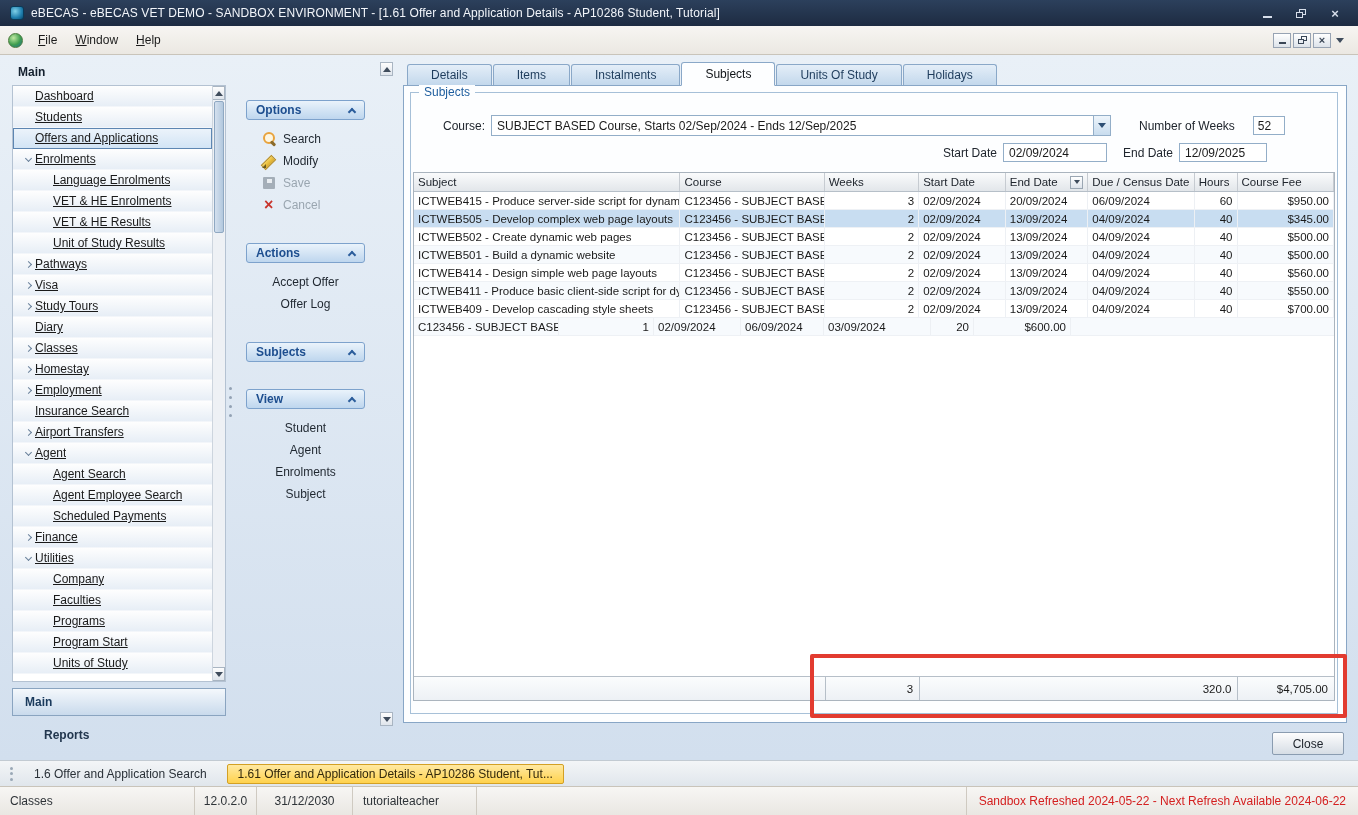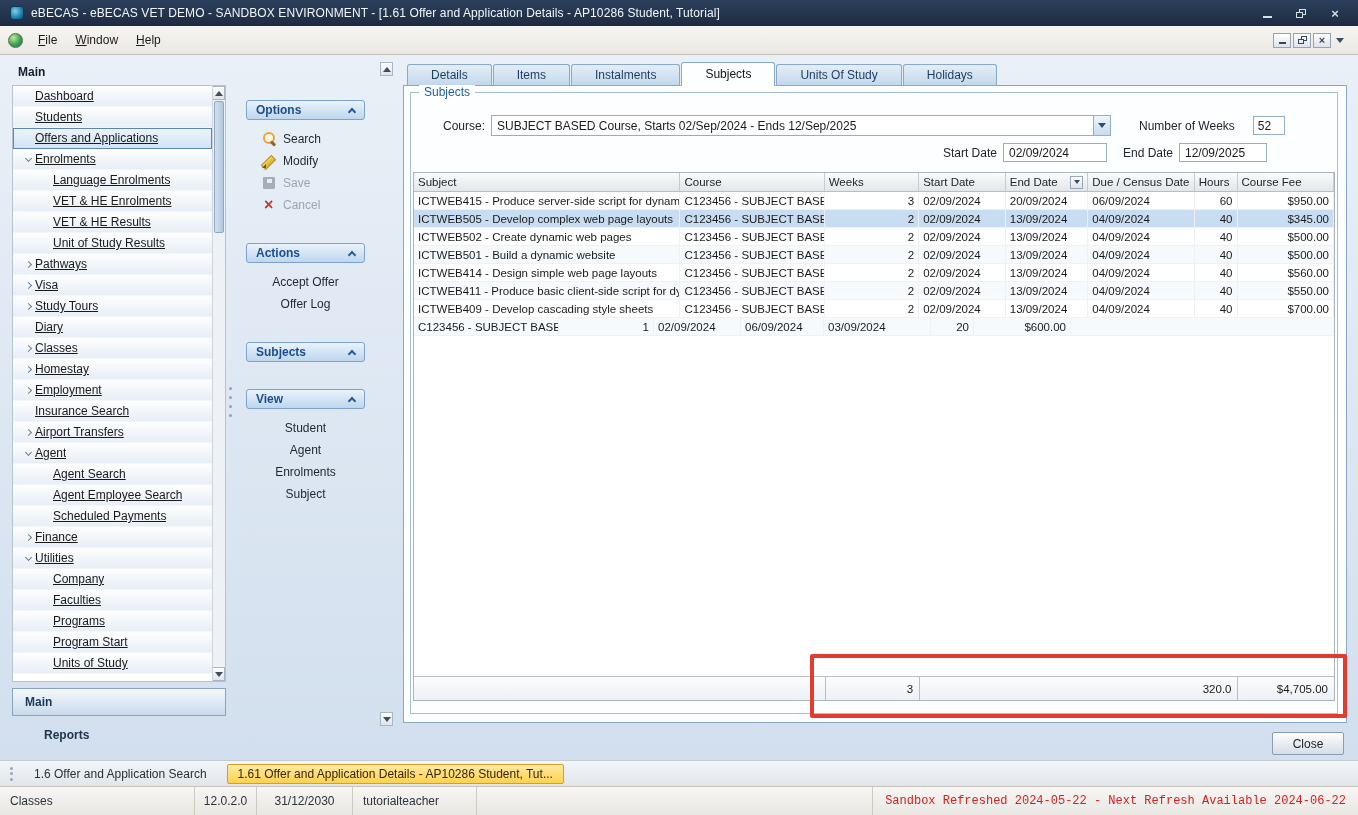--- a/index.html
+++ b/index.html
@@ -163,21 +163,21 @@
   
   .statusbar { position:absolute; top:786px; left:0; right:0; height:29px;
     background:linear-gradient(#f7f6f4,#e9e7e2); border-top:1px solid #c9c4ba; display:flex; align-items:stretch; font-size:12px; color:#2e3338; }
   .status-cells { display:flex; align-items:stretch; }
   .status-cell { display:flex; align-items:center; padding:0 10px; border-right:1px solid #cfcac1; }
   .status-cell-0 { width:195px; }
   .status-cell-1 { width:62px; justify-content:center; padding:0 4px; }
   .status-cell-2 { width:96px; justify-content:center; padding:0 4px; }
   .status-cell-3 { width:124px; }
   .status-spacer { flex:1; border-right:1px solid #cfcac1; }
-  .status-alert { display:flex; align-items:center; padding:0 12px; color:#d42020; white-space:nowrap;font-family:Liberation Mono, monospace; }
+  .status-alert { display:flex; align-items:center; padding:0 12px; color:#d42020; white-space:nowrap; }
 </style>
 </head>
 <body>
 
 <div class="window">
 
   <div class="titlebar">
     <span class="app-icon"></span>
     <span class="titlebar-title">eBECAS - eBECAS VET DEMO - SANDBOX ENVIRONMENT - [1.61 Offer and Application Details - AP10286 Student, Tutorial]</span>
     <div class="titlebar-controls">

